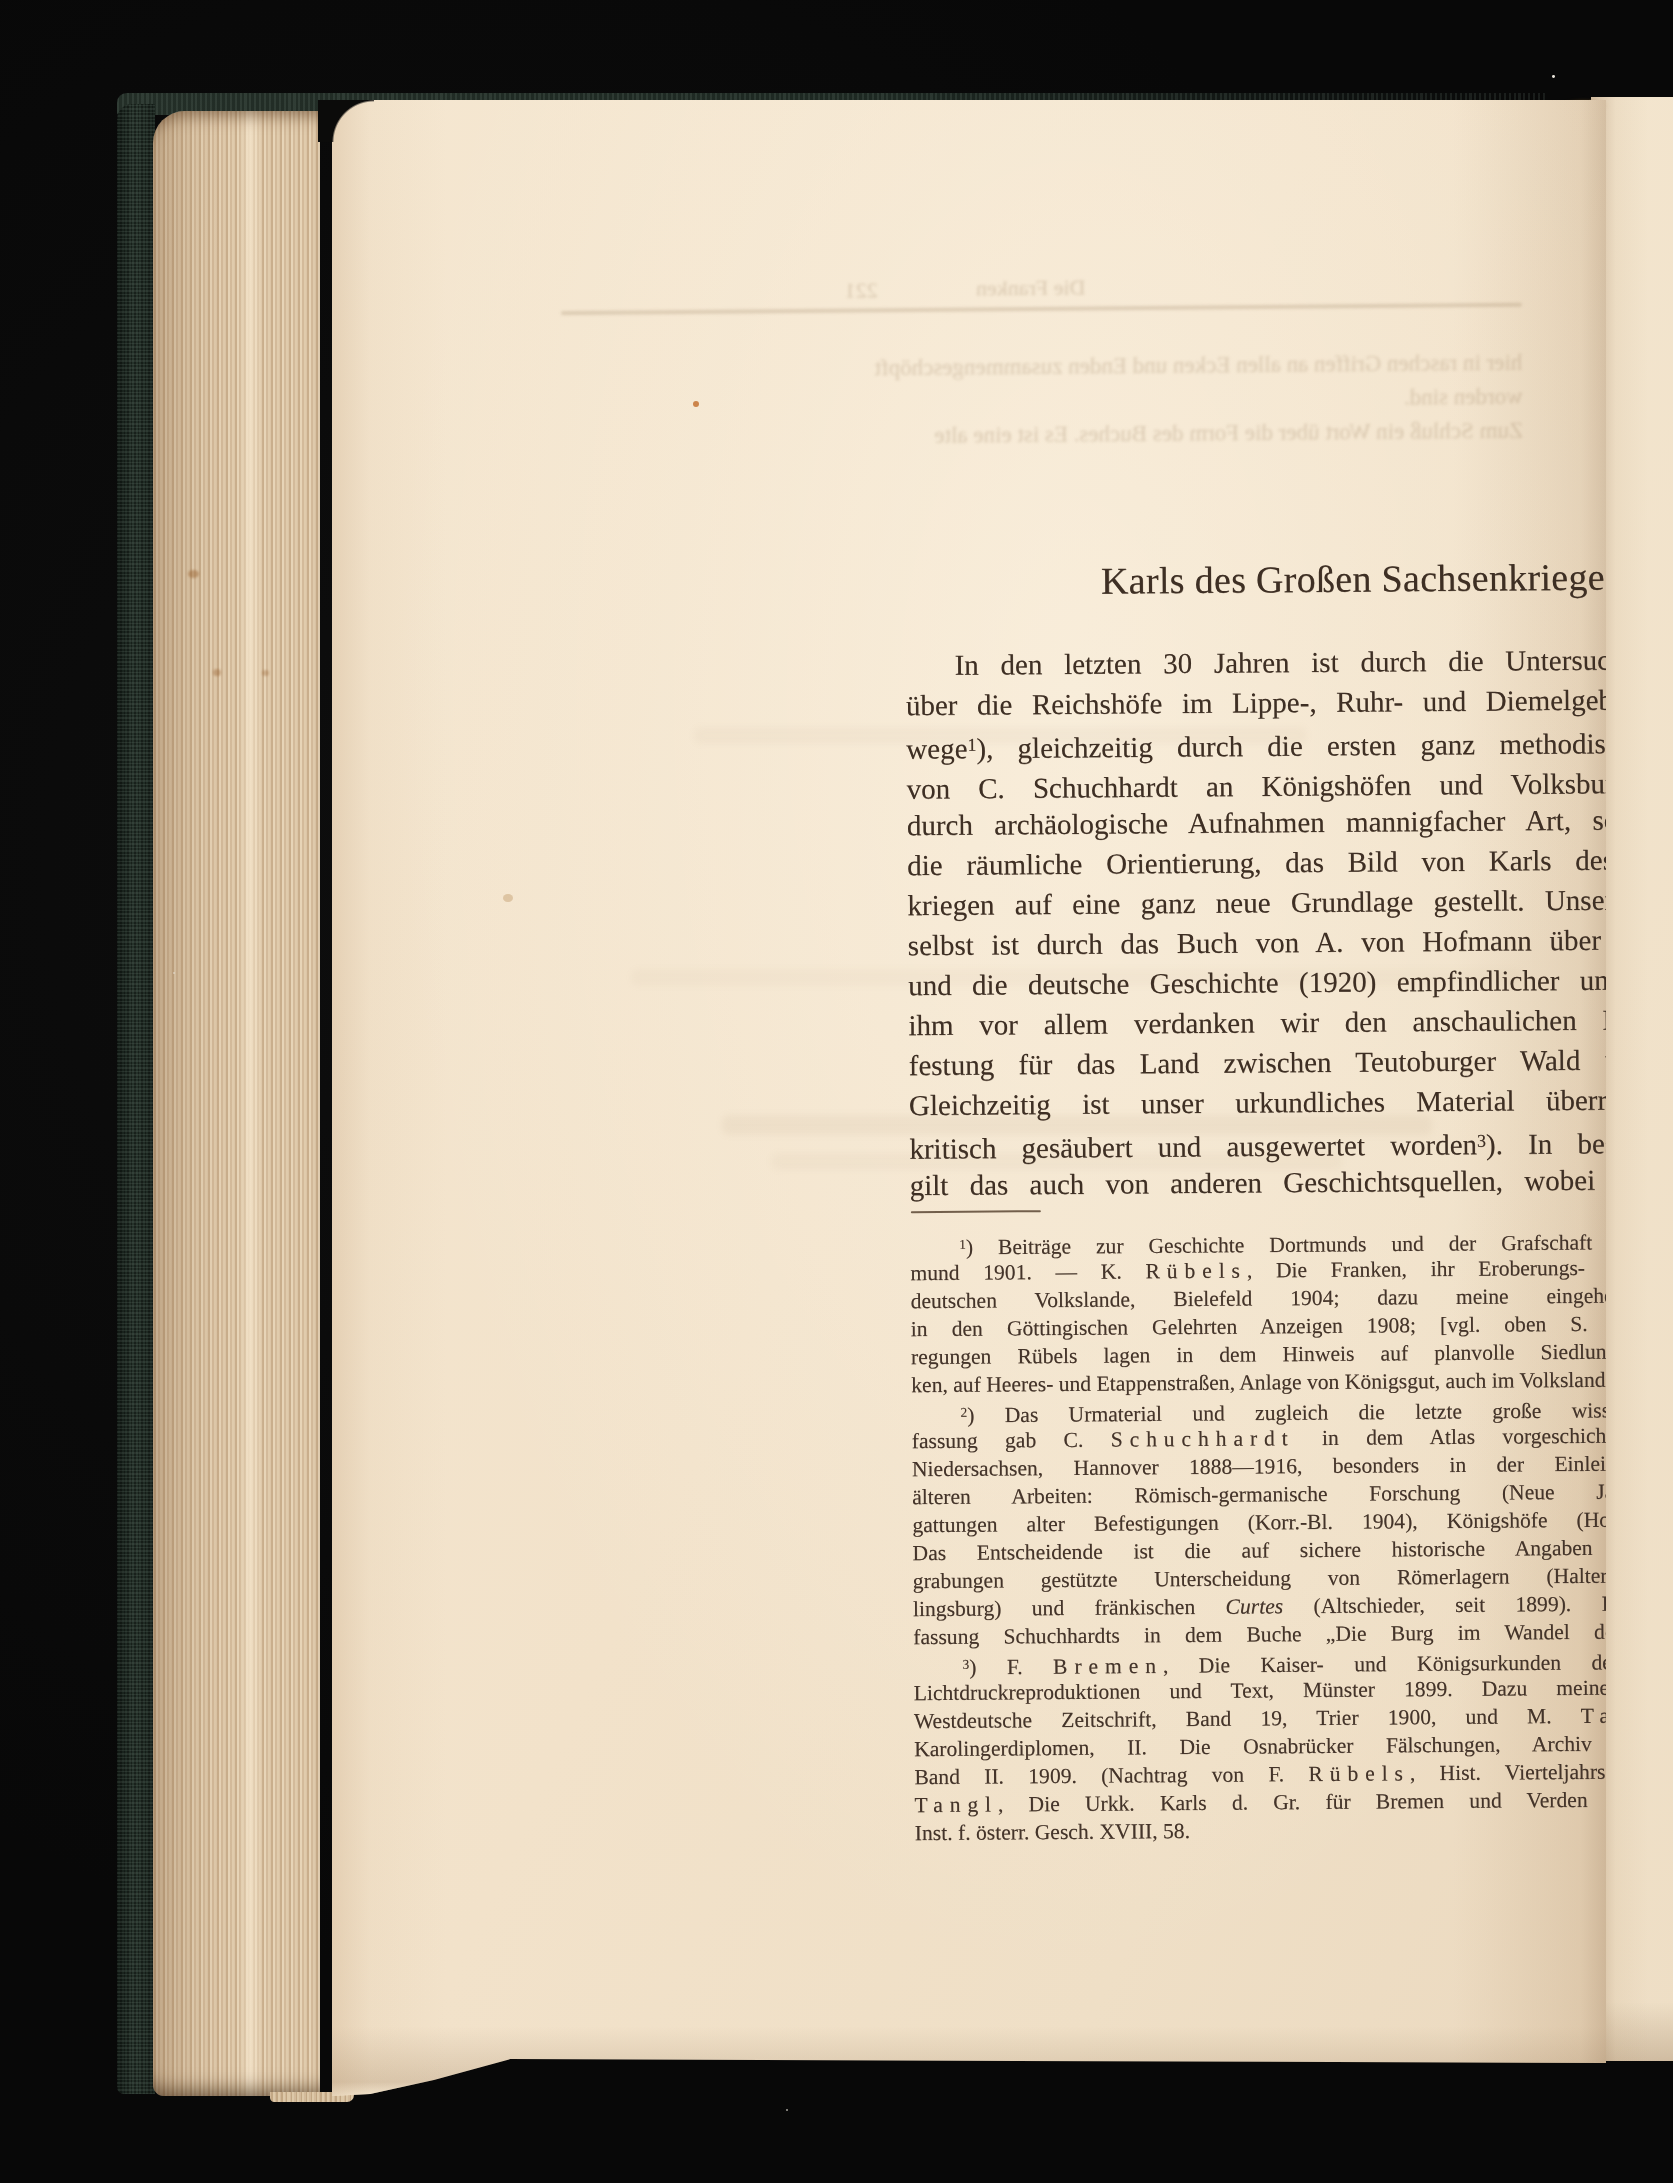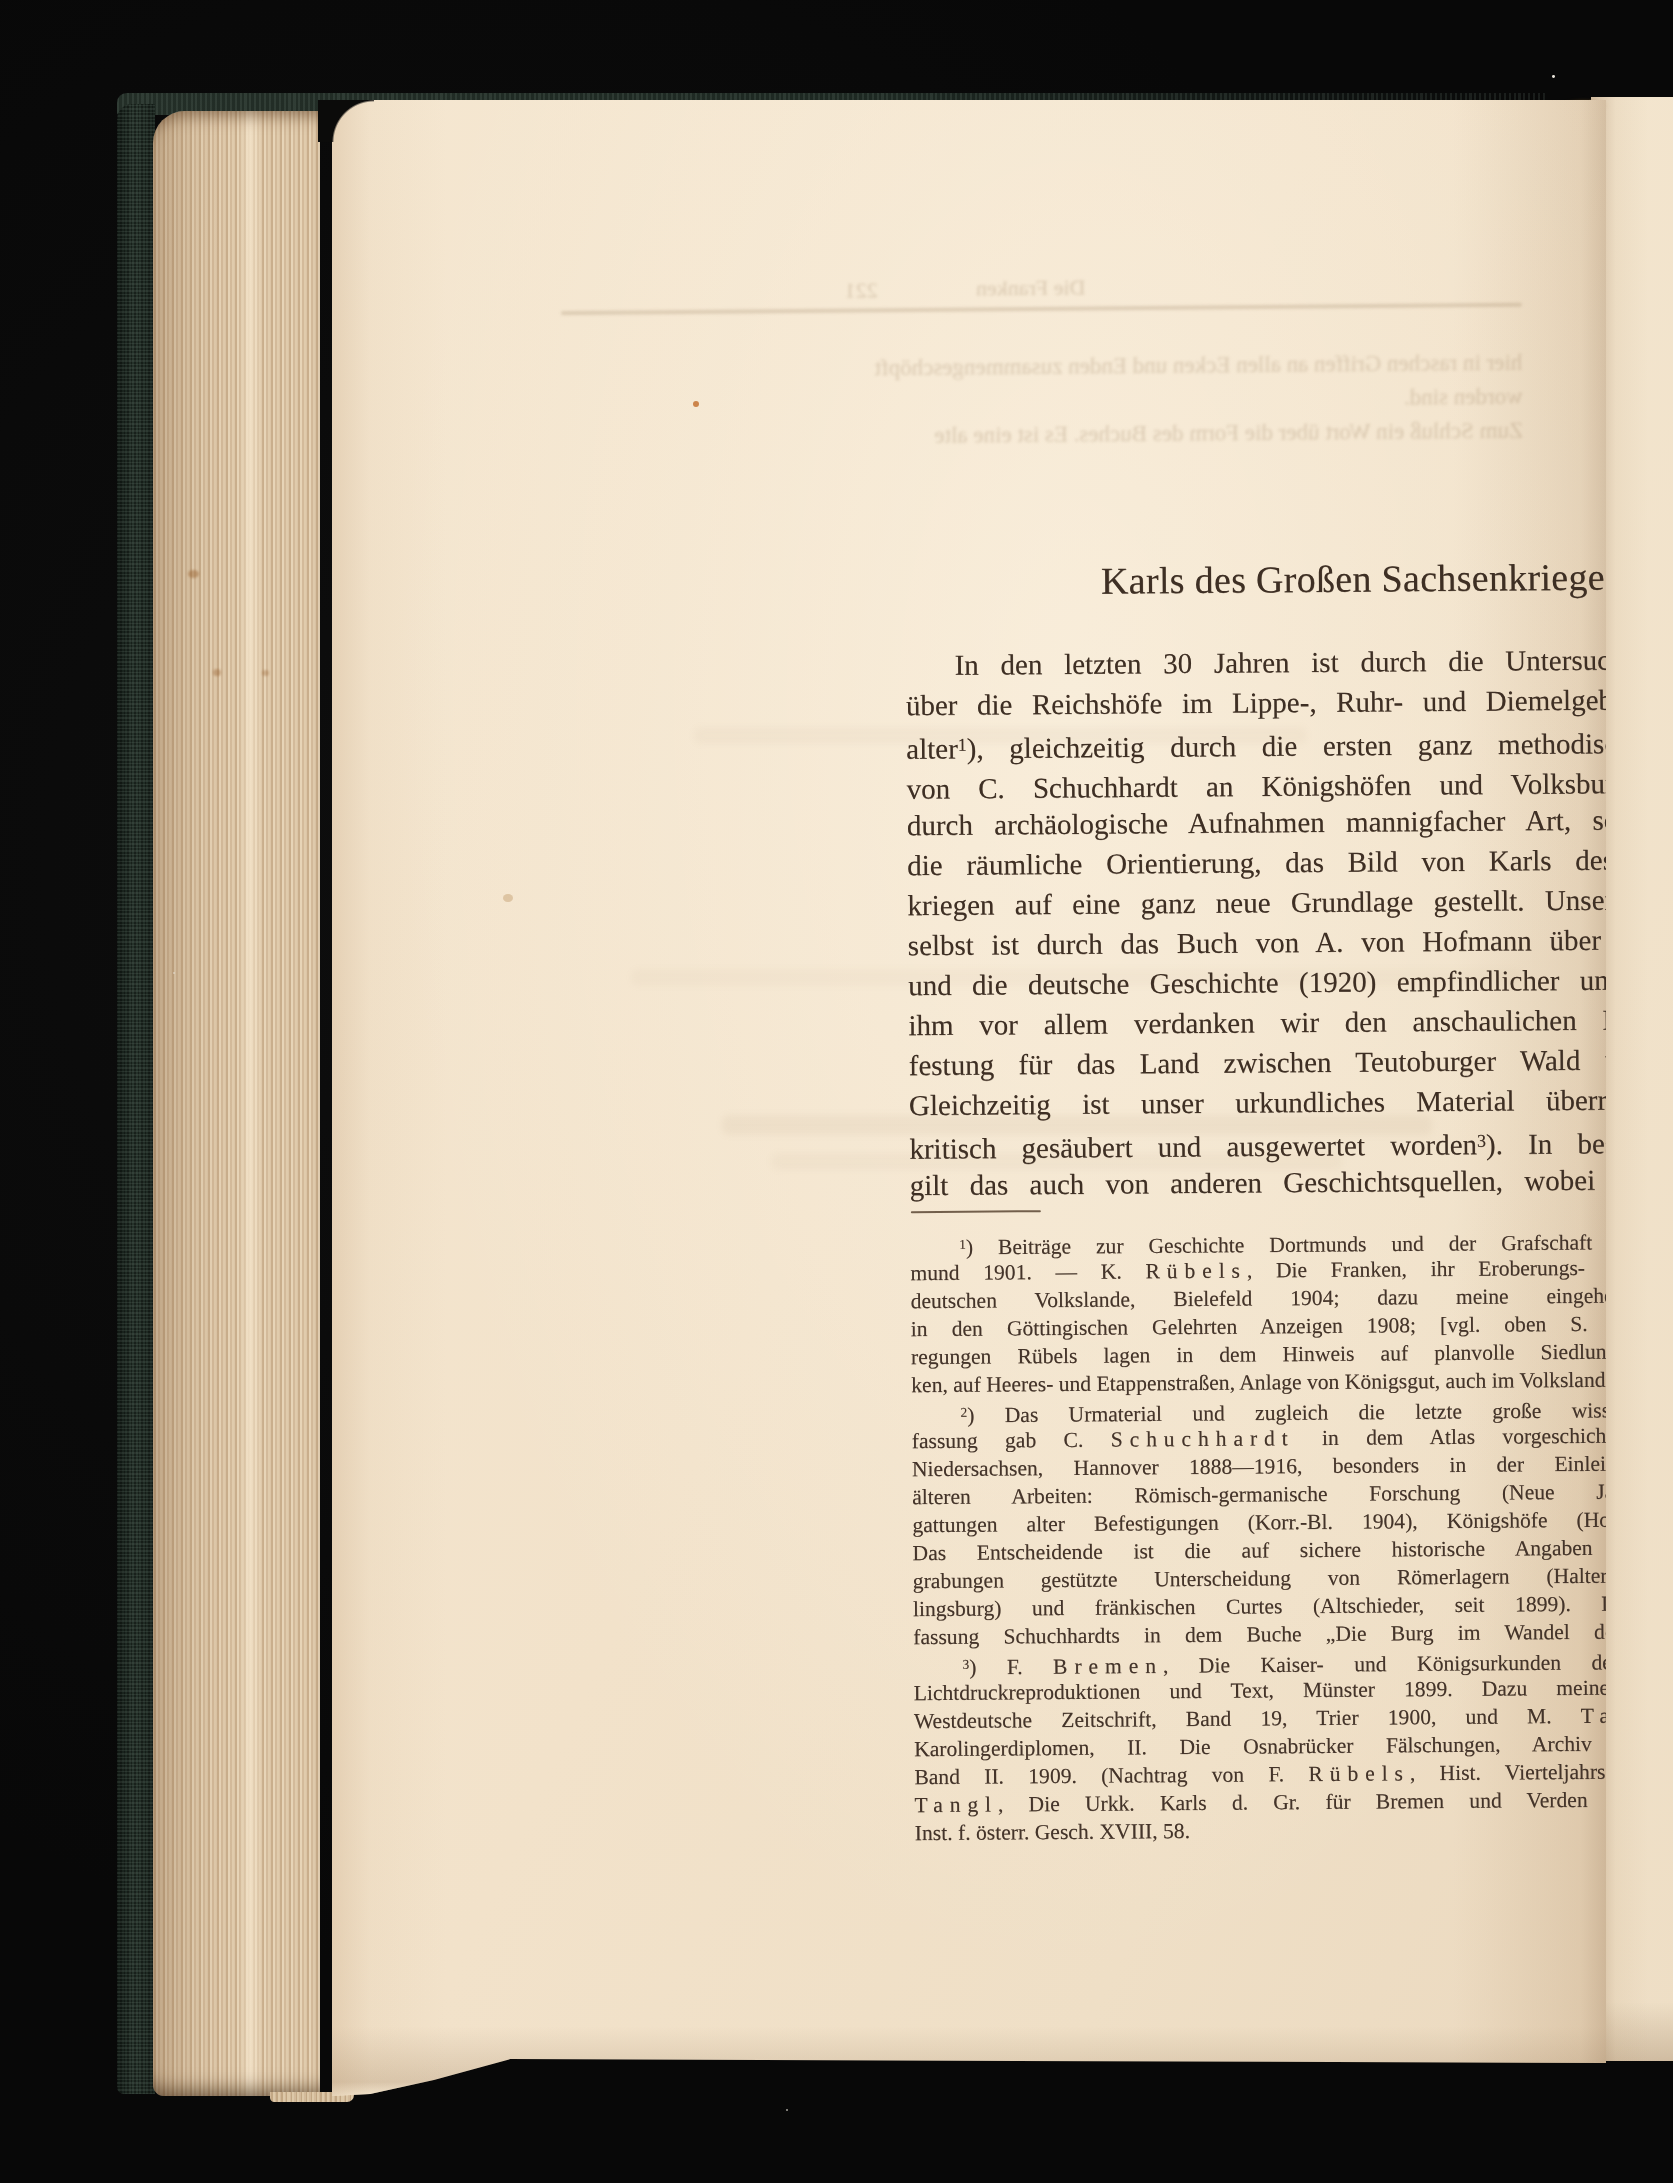--- a/index.html
+++ b/index.html
@@ -139,21 +139,21 @@
   .fn-block { position: absolute; top: 1028px; left: 259px; width: 946px; color: #44342a; }
   .f-line {
     height: 28px; line-height: 28px; font-size: 21.6px;
     text-shadow: 0.2px 0.2px 0.5px rgba(62,45,30,0.42);
   }
   .jl { text-align: justify; text-align-last: justify; }
   .nj { text-align-last: left; }
   .indent { text-indent: 49px; }
   .seg-sup { font-size: 0.62em; vertical-align: 0.42em; }
   .seg-spaced { letter-spacing: 0.32em; }
-  .seg-italic { }
+  .seg-italic { font-style: italic; }
   .footnote-rule {
     position: absolute; top: 1008px; left: 260px;
     width: 130px; height: 2.1px;
     background: #5b4734; opacity: 0.85; border-radius: 1.4px;
   }
   
   .dot { position: absolute; border-radius: 50%; }
   .speck { position: absolute; border-radius: 50%; background: #e8e4da; }
 </style>
 </head>
@@ -187,21 +187,21 @@
     <div class="smear" style="left:362px;top:627px;width:613px;height:16.7px;opacity:0.06;"></div>
     <div class="smear" style="left:299px;top:869px;width:891px;height:16.7px;opacity:0.05;"></div>
     <div class="smear" style="left:390px;top:1015px;width:710px;height:19.5px;opacity:0.09;"></div>
     <div class="smear" style="left:439px;top:1053px;width:571px;height:16.7px;opacity:0.06;"></div>
 
     <div class="text-rotor">
       <h1 class="heading">Karls des Großen Sachsenkriege</h1>
       <div class="body-block" id="body-block">
           <div class="b-line jl indent"><span>In den letzten 30 Jahren ist durch die Untersuchungen von Rübel</span></div>
           <div class="b-line jl"><span>über die Reichshöfe im Lippe-, Ruhr- und Diemelgebiete und am Hell-</span></div>
-          <div class="b-line jl"><span>alter</span><span class="seg-sup">1</span><span>), gleichzeitig durch die ersten ganz methodischen Ausgrabungen</span></div>
+          <div class="b-line jl"><span>wege</span><span class="seg-sup">1</span><span>), gleichzeitig durch die ersten ganz methodischen Ausgrabungen</span></div>
           <div class="b-line jl"><span>von C. Schuchhardt an Königshöfen und Volksburgen</span><span class="seg-sup">2</span><span>), auch sonst</span></div>
           <div class="b-line jl"><span>durch archäologische Aufnahmen mannigfacher Art, schon in bezug auf</span></div>
           <div class="b-line jl"><span>die räumliche Orientierung, das Bild von Karls des Großen Sachsen-</span></div>
           <div class="b-line jl"><span>kriegen auf eine ganz neue Grundlage gestellt.  Unsere Raumanschauung</span></div>
           <div class="b-line jl"><span>selbst ist durch das Buch von A. von Hofmann über das deutsche Land</span></div>
           <div class="b-line jl"><span>und die deutsche Geschichte (1920) empfindlicher und klarer geworden;</span></div>
           <div class="b-line jl"><span>ihm vor allem verdanken wir den anschaulichen Begriff der Weser-</span></div>
           <div class="b-line jl"><span>festung für das Land zwischen Teutoburger Wald und Wiehengebirge.</span></div>
           <div class="b-line jl"><span>Gleichzeitig ist unser urkundliches Material überraschend bereichert,</span></div>
           <div class="b-line jl"><span>kritisch gesäubert und ausgewertet worden</span><span class="seg-sup">3</span><span>).  In bescheidenerem Maße</span></div>

